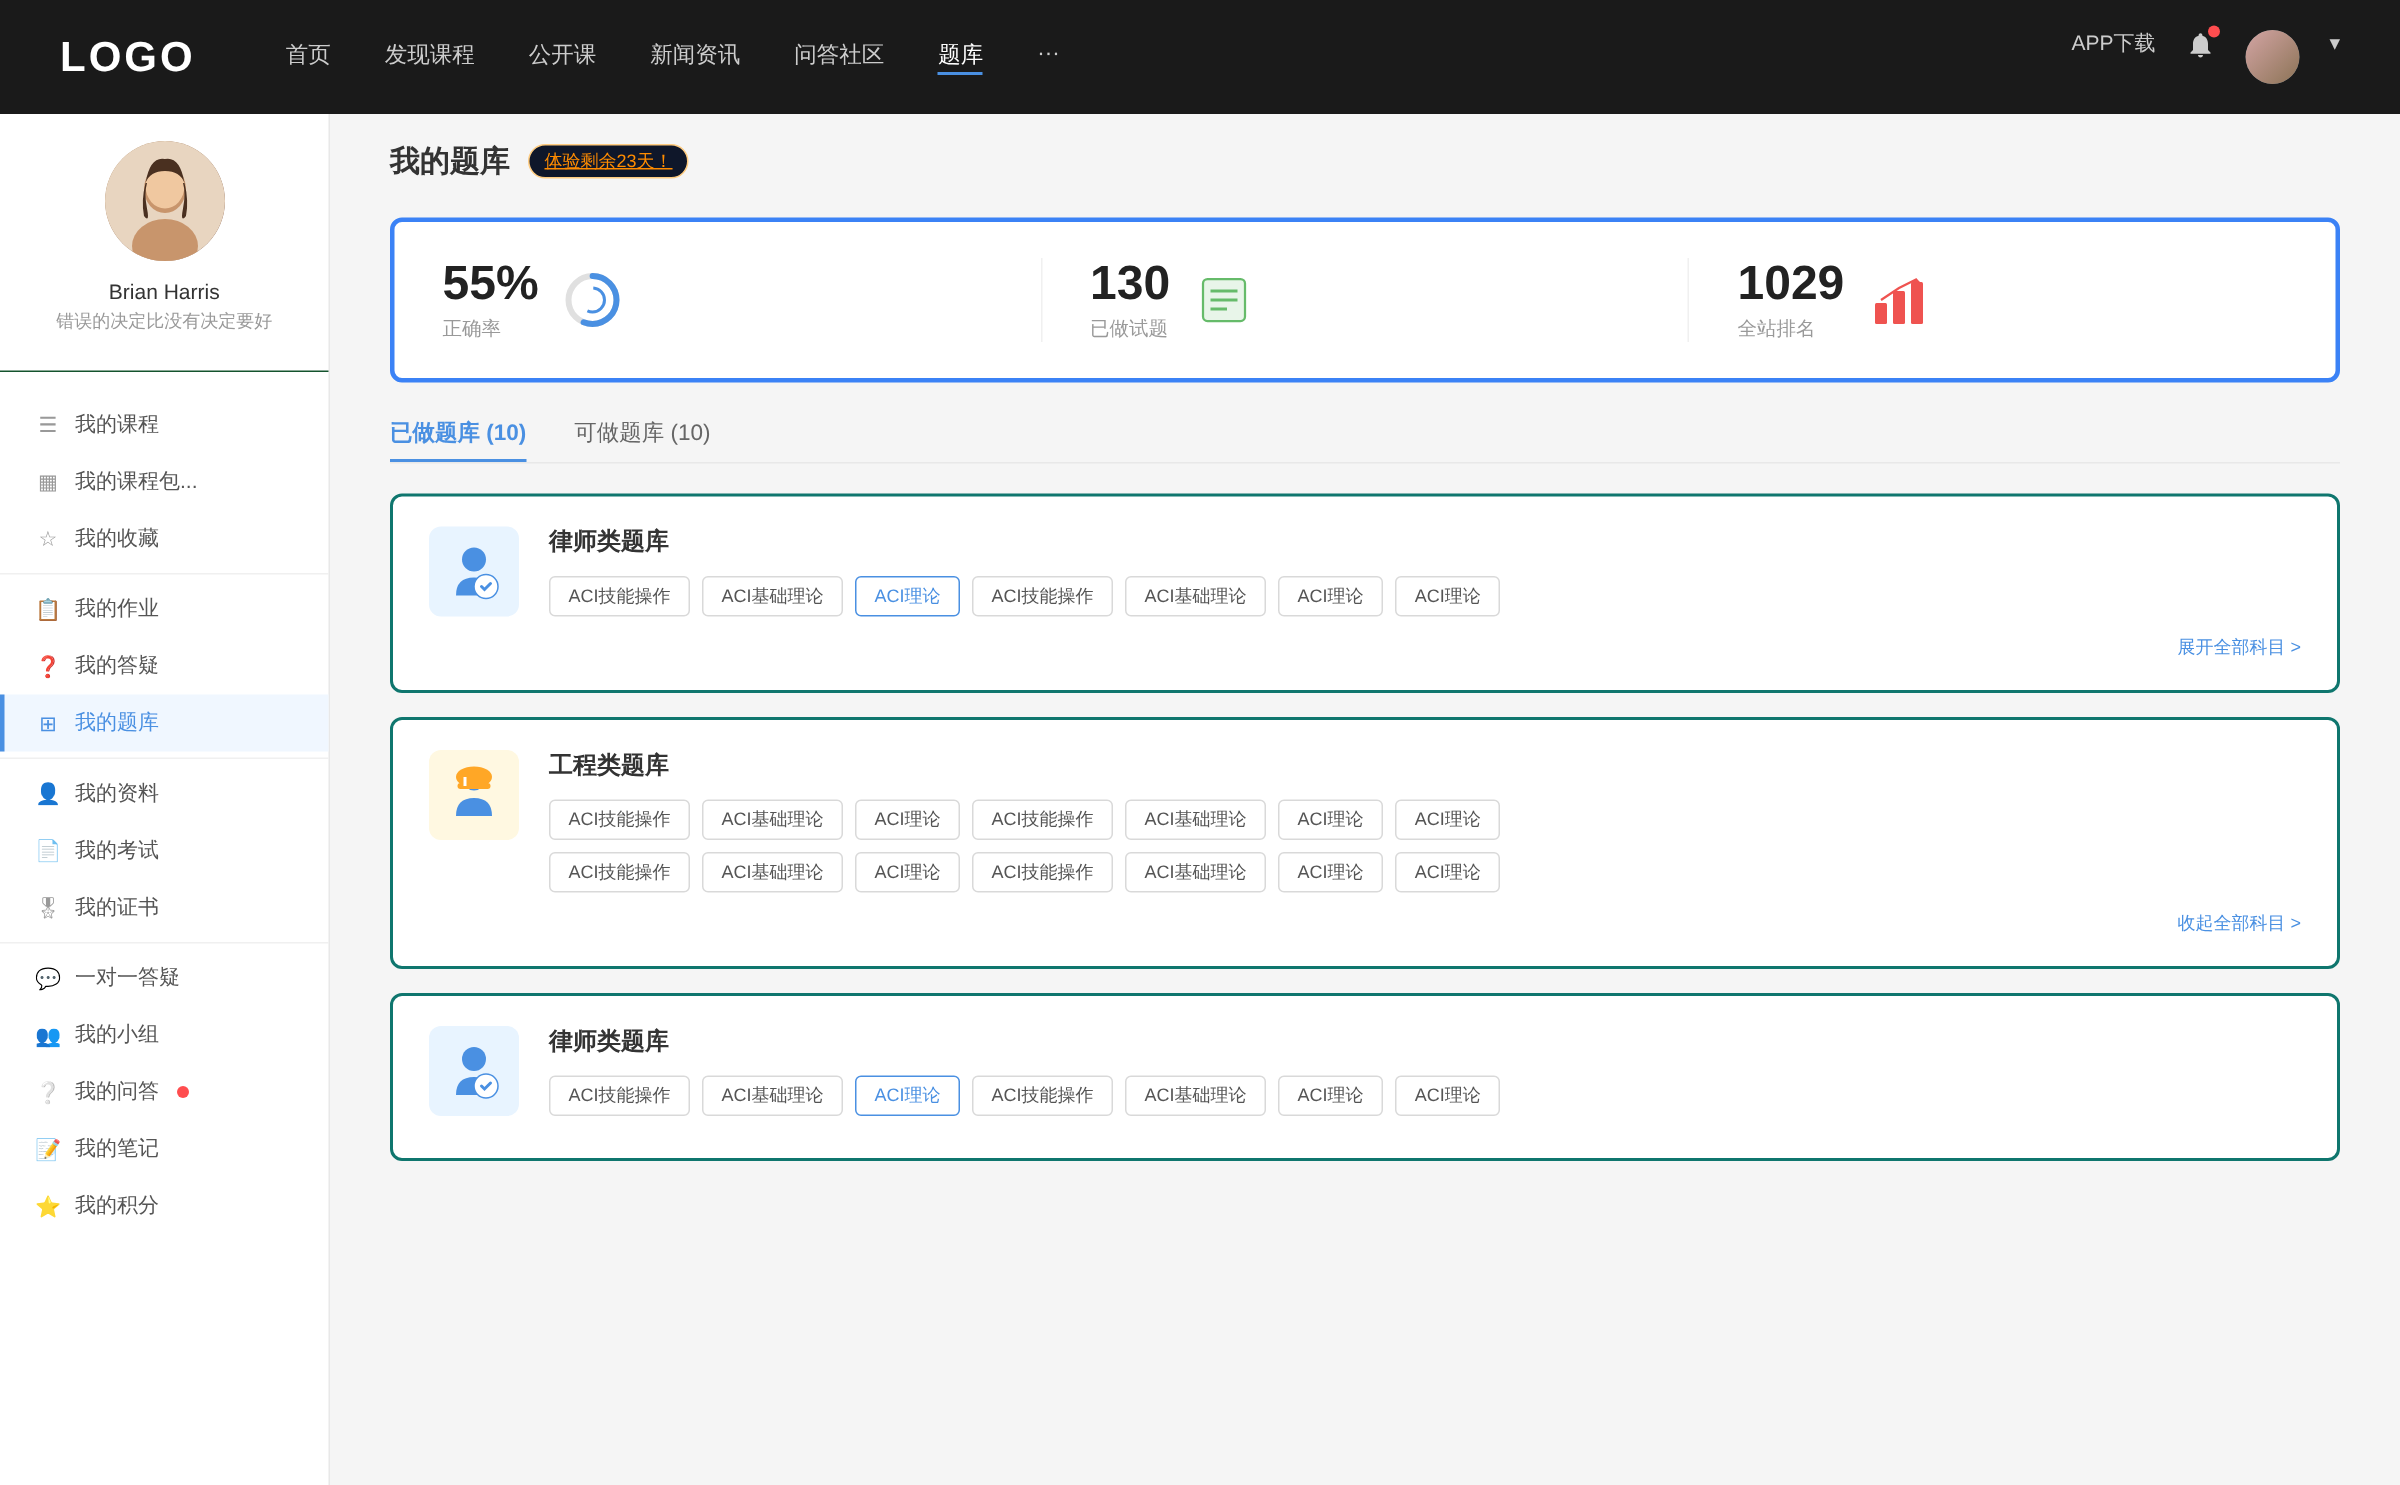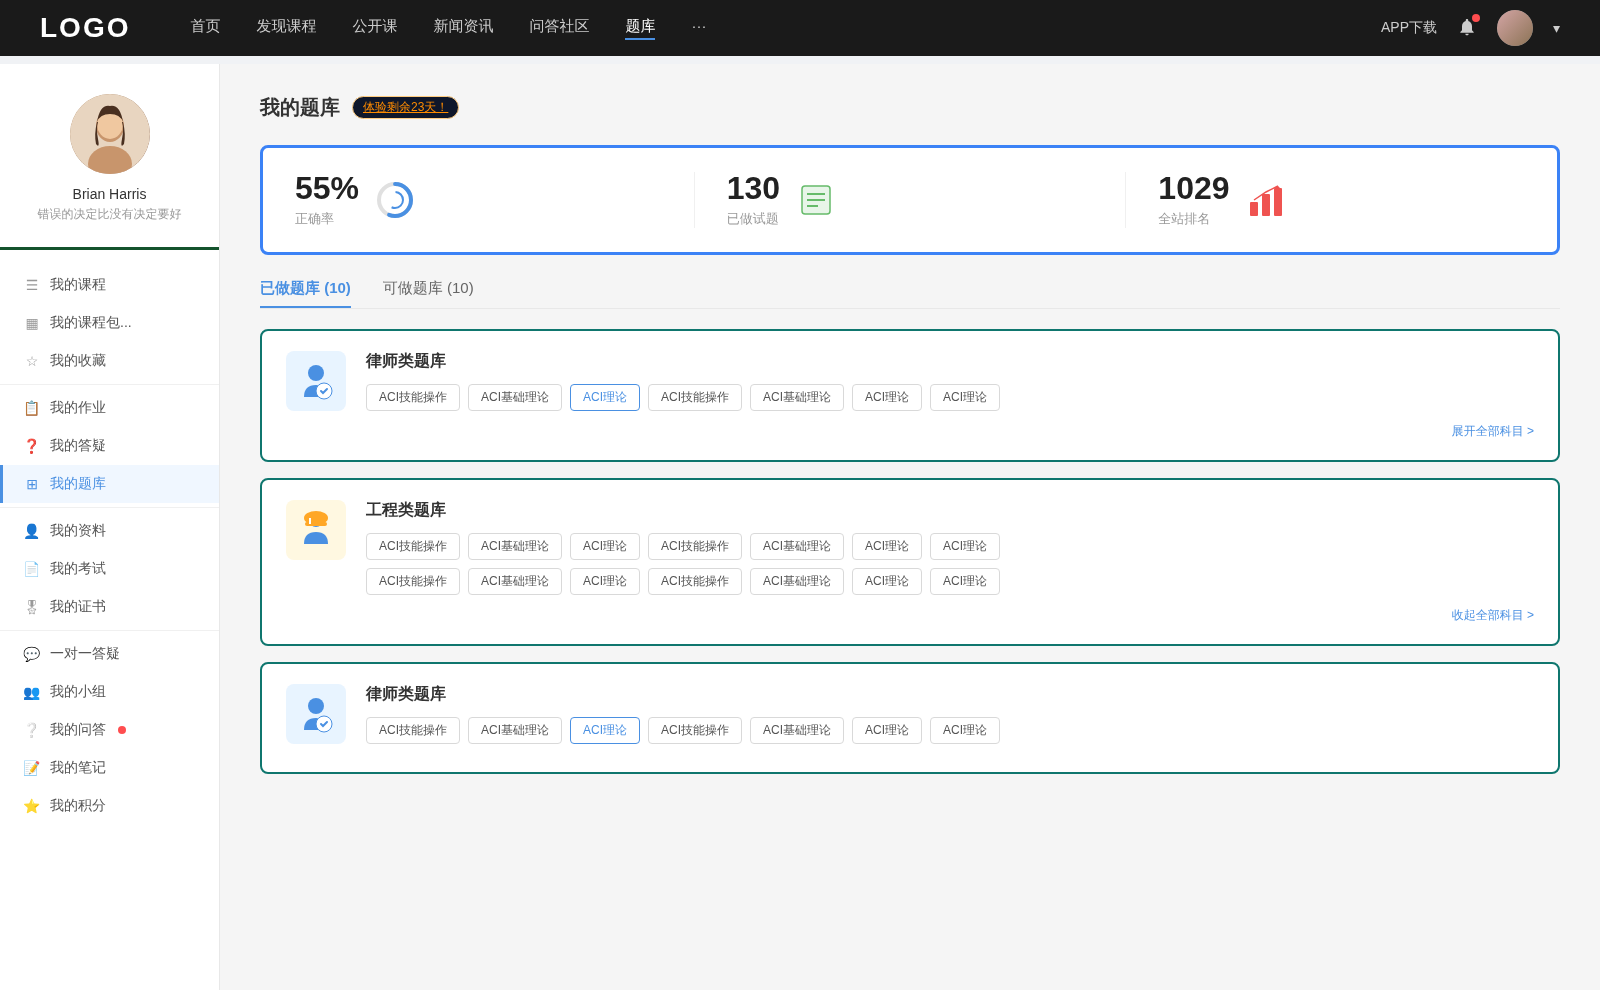--- a/index.html
+++ b/index.html
@@ -1,21 +1,21 @@
 <!DOCTYPE html>
 <html><head>
   <meta charset="utf-8">
   <style>
     * { box-sizing: border-box; margin: 0; padding: 0; }
     body { font-family: "PingFang SC", "Microsoft YaHei", sans-serif; background: #f0f2f5; color: #333; }
 
     
     .navbar {
       background: #1a1a1a;
-      height: 56px;
+      height: 76px;
       display: flex;
       align-items: center;
       padding: 0 40px;
       position: fixed;
       top: 0; left: 0; right: 0;
       z-index: 100;
     }
     .navbar-logo {
       color: #fff;
       font-size: 28px;
@@ -34,21 +34,21 @@
       font-size: 15px;
       cursor: pointer;
     }
     .navbar-nav a.active {
       color: #fff;
       border-bottom: 2px solid #4a90e2;
       padding-bottom: 2px;
     }
     .navbar-right {
       display: flex;
-      align-items: center;
+      align-items: flex-start;
       gap: 20px;
       color: #ccc;
       font-size: 14px;
     }
     .navbar-bell {
       position: relative;
       cursor: pointer;
     }
     .navbar-bell-dot {
       position: absolute;
@@ -84,21 +84,21 @@
       min-height: calc(100vh - 64px);
       padding: 30px 0;
       flex-shrink: 0;
       border-right: 1px solid #e8e8e8;
     }
     .sidebar-profile {
       display: flex;
       flex-direction: column;
       align-items: center;
       padding: 0 20px 24px;
-      border-bottom: 3px solid #14532d;
+      border-bottom: 1px solid #14532d;
     }
     .sidebar-avatar {
       width: 80px; height: 80px;
       border-radius: 50%;
       background: linear-gradient(135deg, #c8a882, #8b6553);
       margin-bottom: 12px;
       overflow: hidden;
       display: flex; align-items: center; justify-content: center;
       position: relative;
     }

